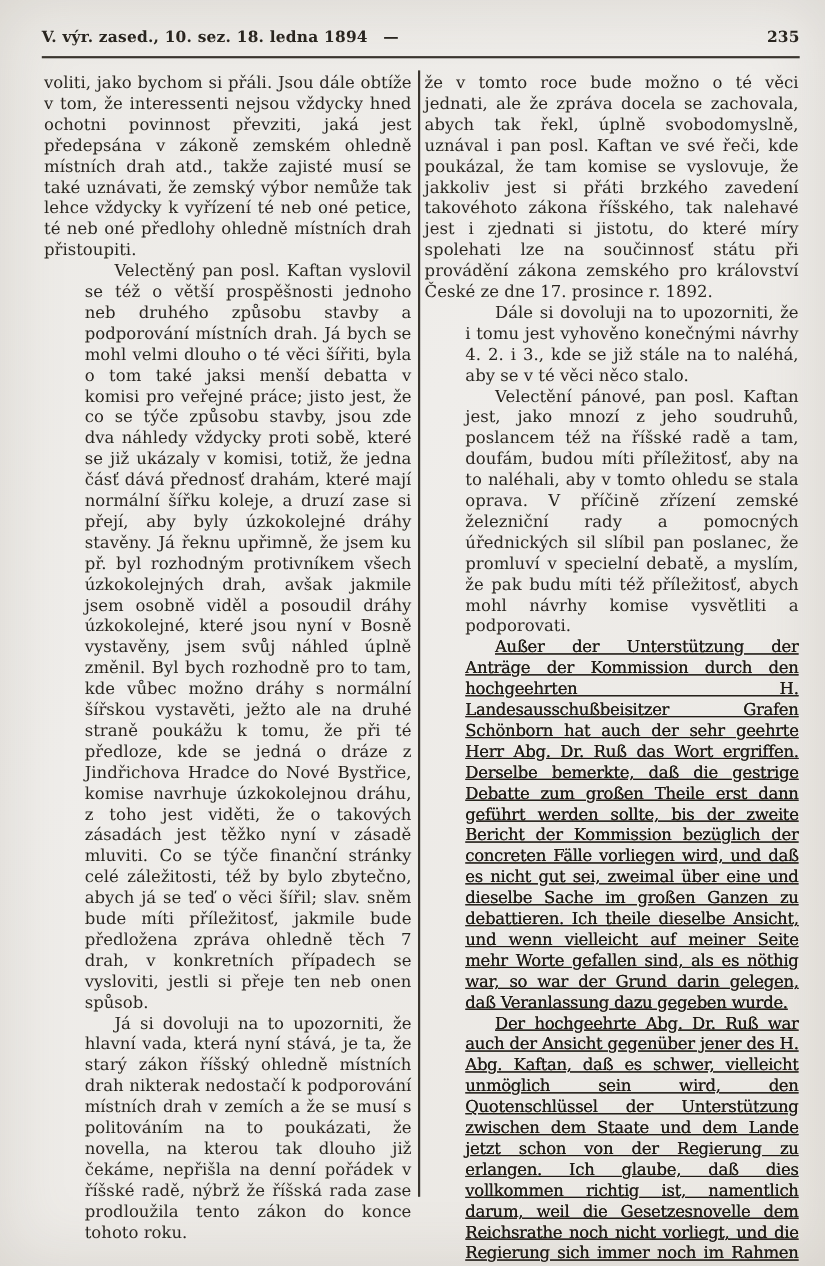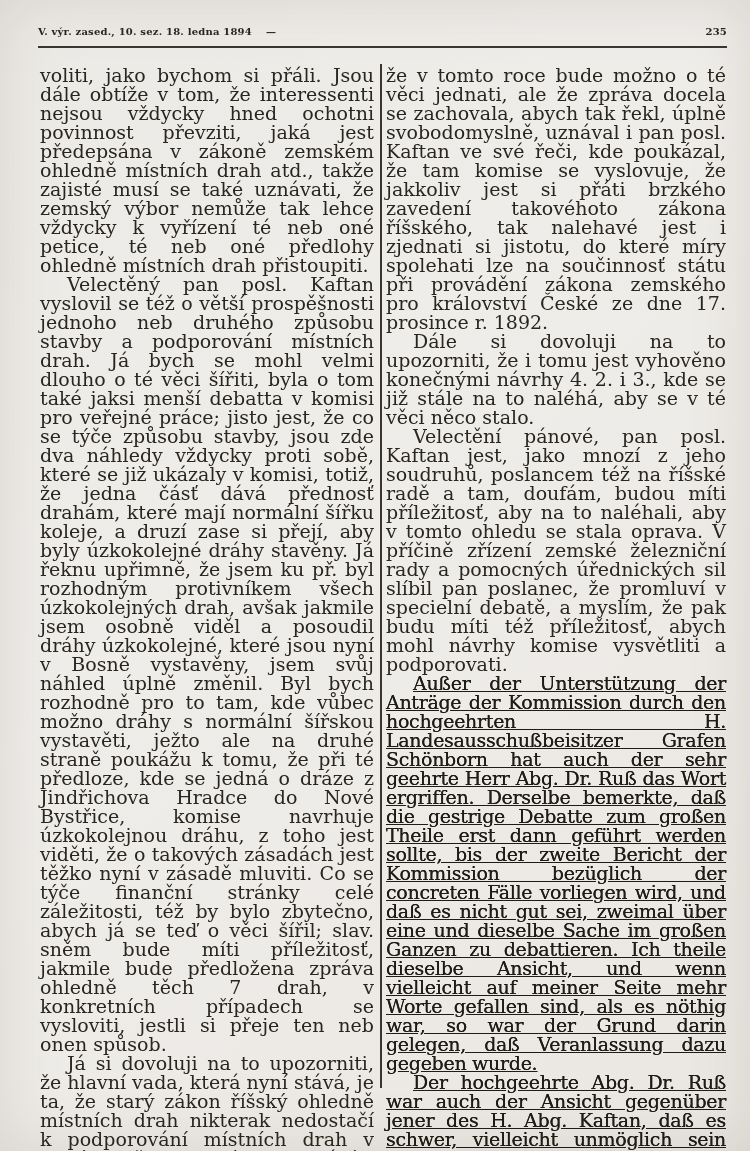--- a/index.html
+++ b/index.html
@@ -20,21 +20,21 @@
   }
   .header {
     position: absolute;
     top: 26px;
     left: 38px;
     right: 23px;
     display: flex;
     align-items: baseline;
     border-bottom: 2px solid #3a352e;
     padding-bottom: 9px;
-    font-size: 10px;
+    font-size: 14px;
     font-weight: bold;
     white-space: nowrap;
     letter-spacing: 0.2px;
   }
   .header .sep { margin: 0 14px; font-weight: bold; }
   .header .pageno { margin-left: auto; }
   .fraktur {
     color: #1f1b15;
     letter-spacing: -0.3px;
     text-shadow: 0 0 0.5px currentColor;
@@ -53,26 +53,26 @@
   }
   .col.right { flex: 1 1 auto; width: auto; }
   .divider {
     flex: 0 0 0px;
     border-left: 2px solid #3a352e;
     height: 1024px;
     margin: -2px 4px 0 6px;
   }
   .col p {
     margin: 0;
-    font-size: 19px;
+    font-size: 15px;
     line-height: 19px;
     text-align: justify;
     text-justify: inter-word;
   }
-  .col p.indent { text-indent: 27px; }
+  .col p.indent { text-indent: 27px; margin-left: 37px; }
   .col p.bold { font-weight: bold; }
   .col p.fraktur { text-align: justify; text-decoration: underline; }
 </style>
 </head>
 <body>
 
 <div class="page">
 
   <div class="header">
     <span>V. výr. zased., 10. sez. 18. ledna 1894</span>

